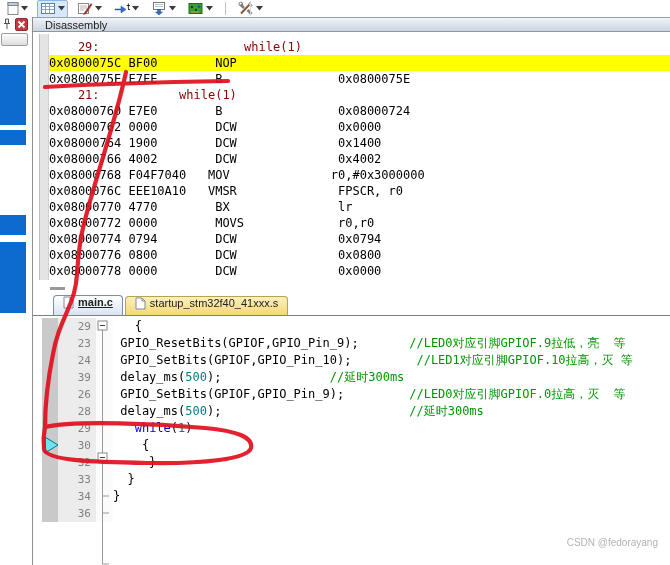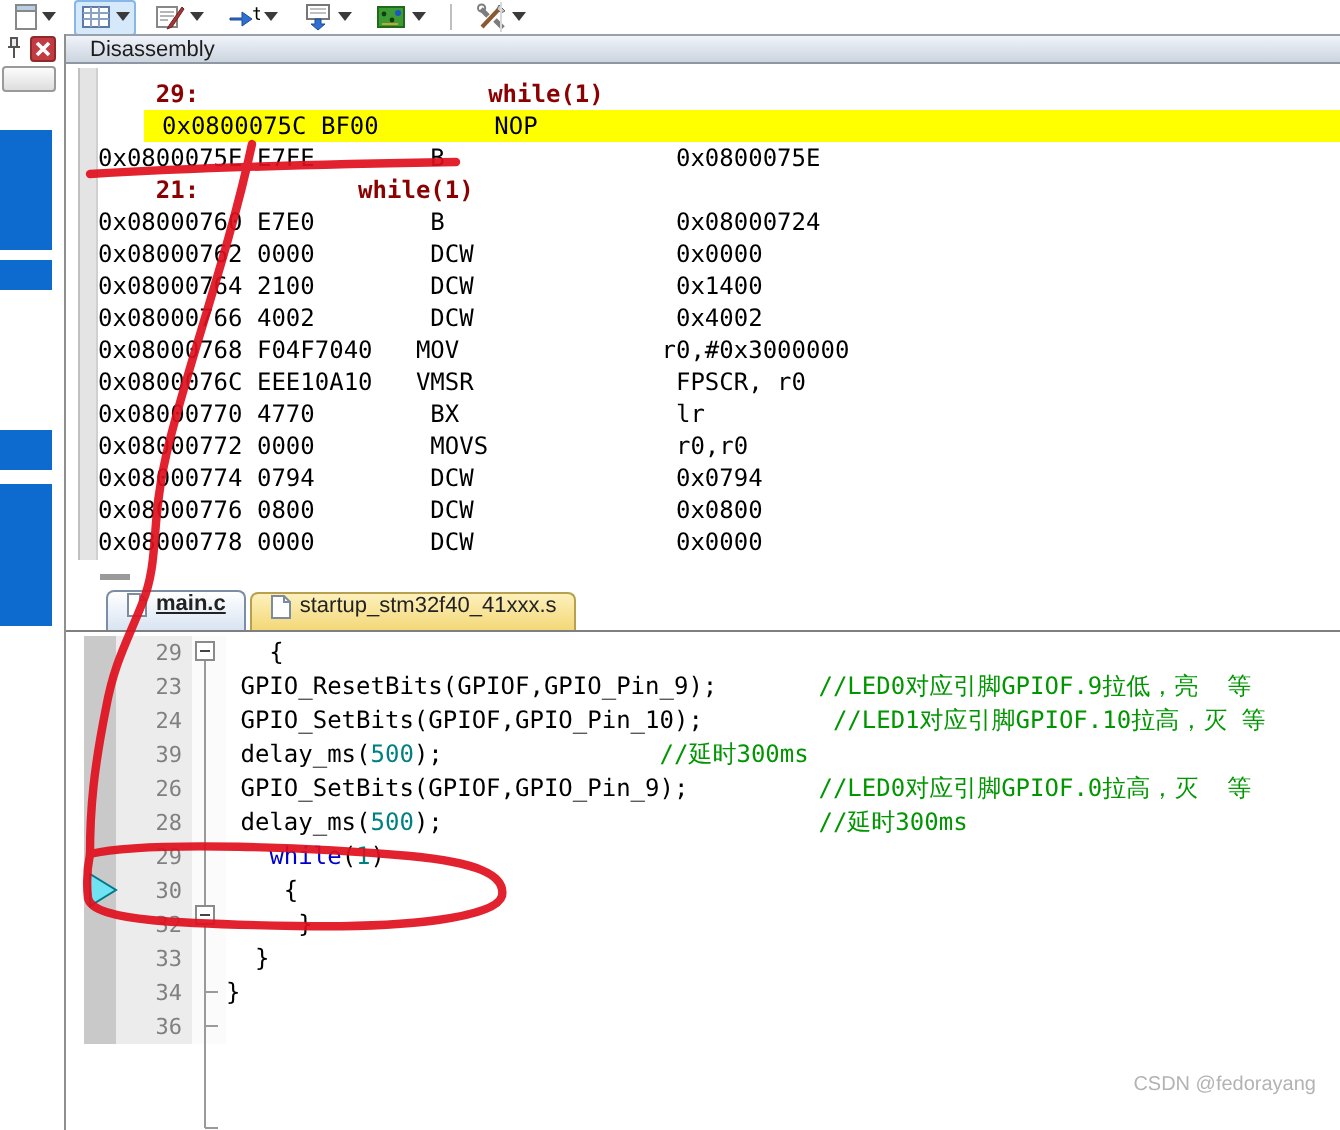--- a/index.html
+++ b/index.html
@@ -32,22 +32,22 @@
   .disasm{position:absolute;left:33px;top:17px;width:637px;height:277px;}
   .d-header{position:absolute;left:0;top:0;right:0;height:15px;
             background:linear-gradient(#f0f4fa,#ccd4df);border-top:1px solid #98a0ac;border-bottom:1px solid #8e98a5;
             font-size:11px;color:#1c1c1c;padding-left:12px;line-height:15px;box-sizing:border-box;}
   .d-body{position:absolute;left:6px;right:0;top:17px;bottom:14px;background:#fff;border-left:1px solid #c0c0c0;overflow:hidden;}
   .d-margin{position:absolute;left:0;top:0;bottom:0;width:9px;background:#e4e4e4;z-index:2;
             border-right:1px solid #d0d0d0;box-sizing:border-box;}
   .d-rows{position:absolute;left:0;right:0;top:0;padding-top:5px;}
   .drow{height:16px;line-height:16px;font-family:"DejaVu Sans Mono",monospace;font-size:12px;
         white-space:pre;padding-left:9px;color:#000;}
-  .drow.dsrc{color:var(--srcred);font-weight:bold;}
-  .drow.dhl{background:var(--hl);margin-left:32px;}
+  .drow.dsrc{color:var(--srcred);}
+  .drow.dhl{background:var(--hl);}
   .d-scroll{position:absolute;left:6px;right:0;bottom:0;height:13px;background:#fff;}
   .d-thumb{position:absolute;left:11px;top:6px;width:15px;height:3px;background:#9a9a9a;}
 
   
   .editor{position:absolute;left:33px;top:296px;width:637px;height:269px;background:#fff;}
   .tabbar{position:absolute;left:0;top:0;right:0;height:20px;display:flex;align-items:flex-end;
           padding-left:20px;border-bottom:1px solid #7f7f7f;box-sizing:border-box;}
   .etab{display:flex;gap:4px;height:18px;padding:0 9px;border:1px solid #b8a14e;
         border-bottom:none;border-radius:4px 4px 0 0;background:linear-gradient(#fdf0bb,#f3d878);
         font-size:11px;color:#222;margin-right:2px;}
@@ -198,21 +198,21 @@
   <div class="d-header">Disassembly</div>
   <div class="d-body">
     <div class="d-margin"></div>
     <div class="d-rows">
         <div class="drow dsrc">    29:                    while(1)</div>
         <div class="drow dins dhl">0x0800075C BF00        NOP</div>
         <div class="drow dins">0x0800075E E7FE        B                0x0800075E</div>
         <div class="drow dsrc">    21:           while(1)</div>
         <div class="drow dins">0x08000760 E7E0        B                0x08000724</div>
         <div class="drow dins">0x08000762 0000        DCW              0x0000</div>
-        <div class="drow dins">0x08000764 2100        DCW              0x1400</div>
+        <div class="drow dins">0x08000764 1900        DCW              0x1400</div>
         <div class="drow dins">0x08000766 4002        DCW              0x4002</div>
         <div class="drow dins">0x08000768 F04F7040   MOV              r0,#0x3000000</div>
         <div class="drow dins">0x0800076C EEE10A10   VMSR              FPSCR, r0</div>
         <div class="drow dins">0x08000770 4770        BX               lr</div>
         <div class="drow dins">0x08000772 0000        MOVS             r0,r0</div>
         <div class="drow dins">0x08000774 0794        DCW              0x0794</div>
         <div class="drow dins">0x08000776 0800        DCW              0x0800</div>
         <div class="drow dins">0x08000778 0000        DCW              0x0000</div>
       </div>
   </div>

